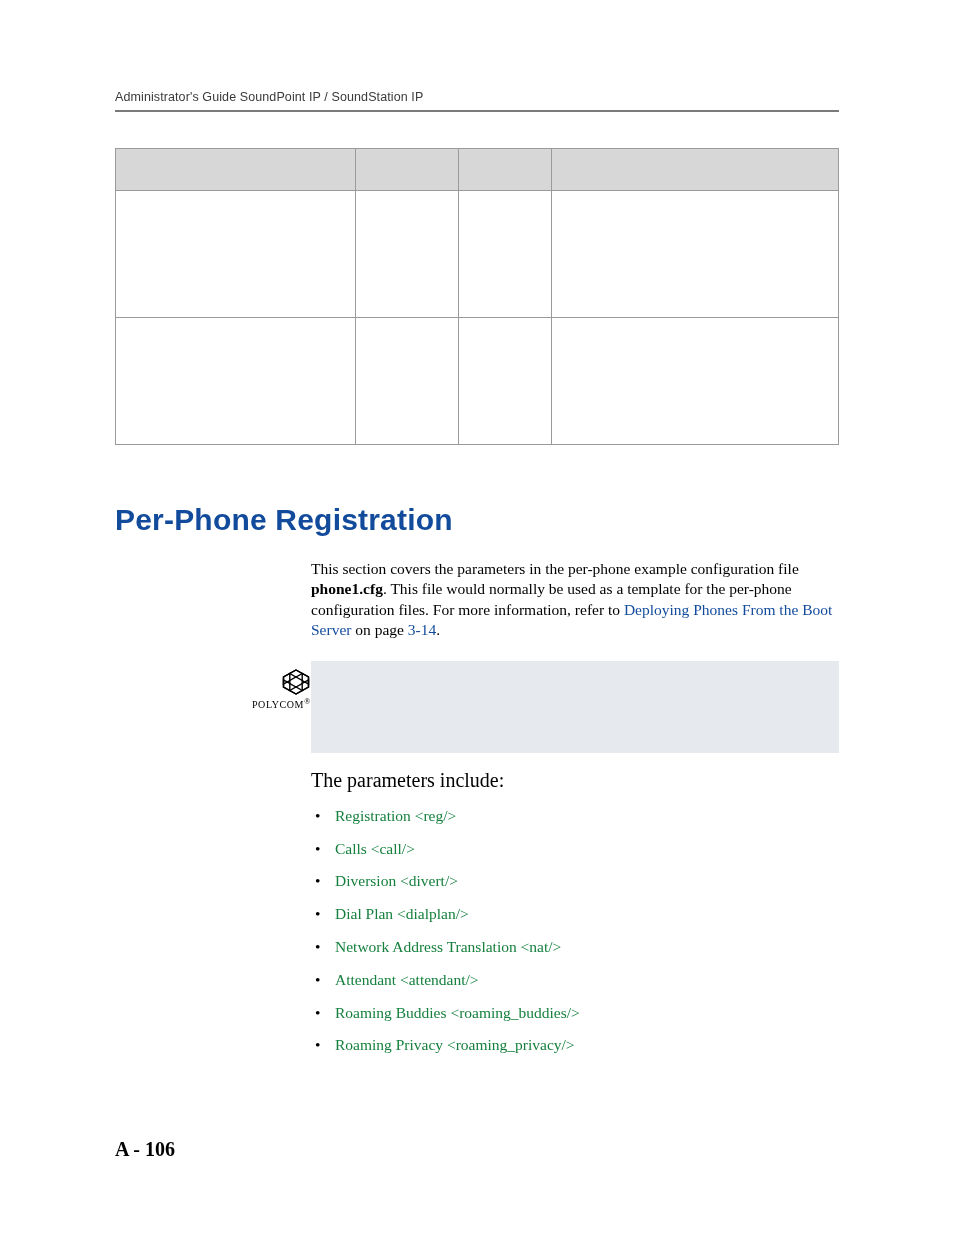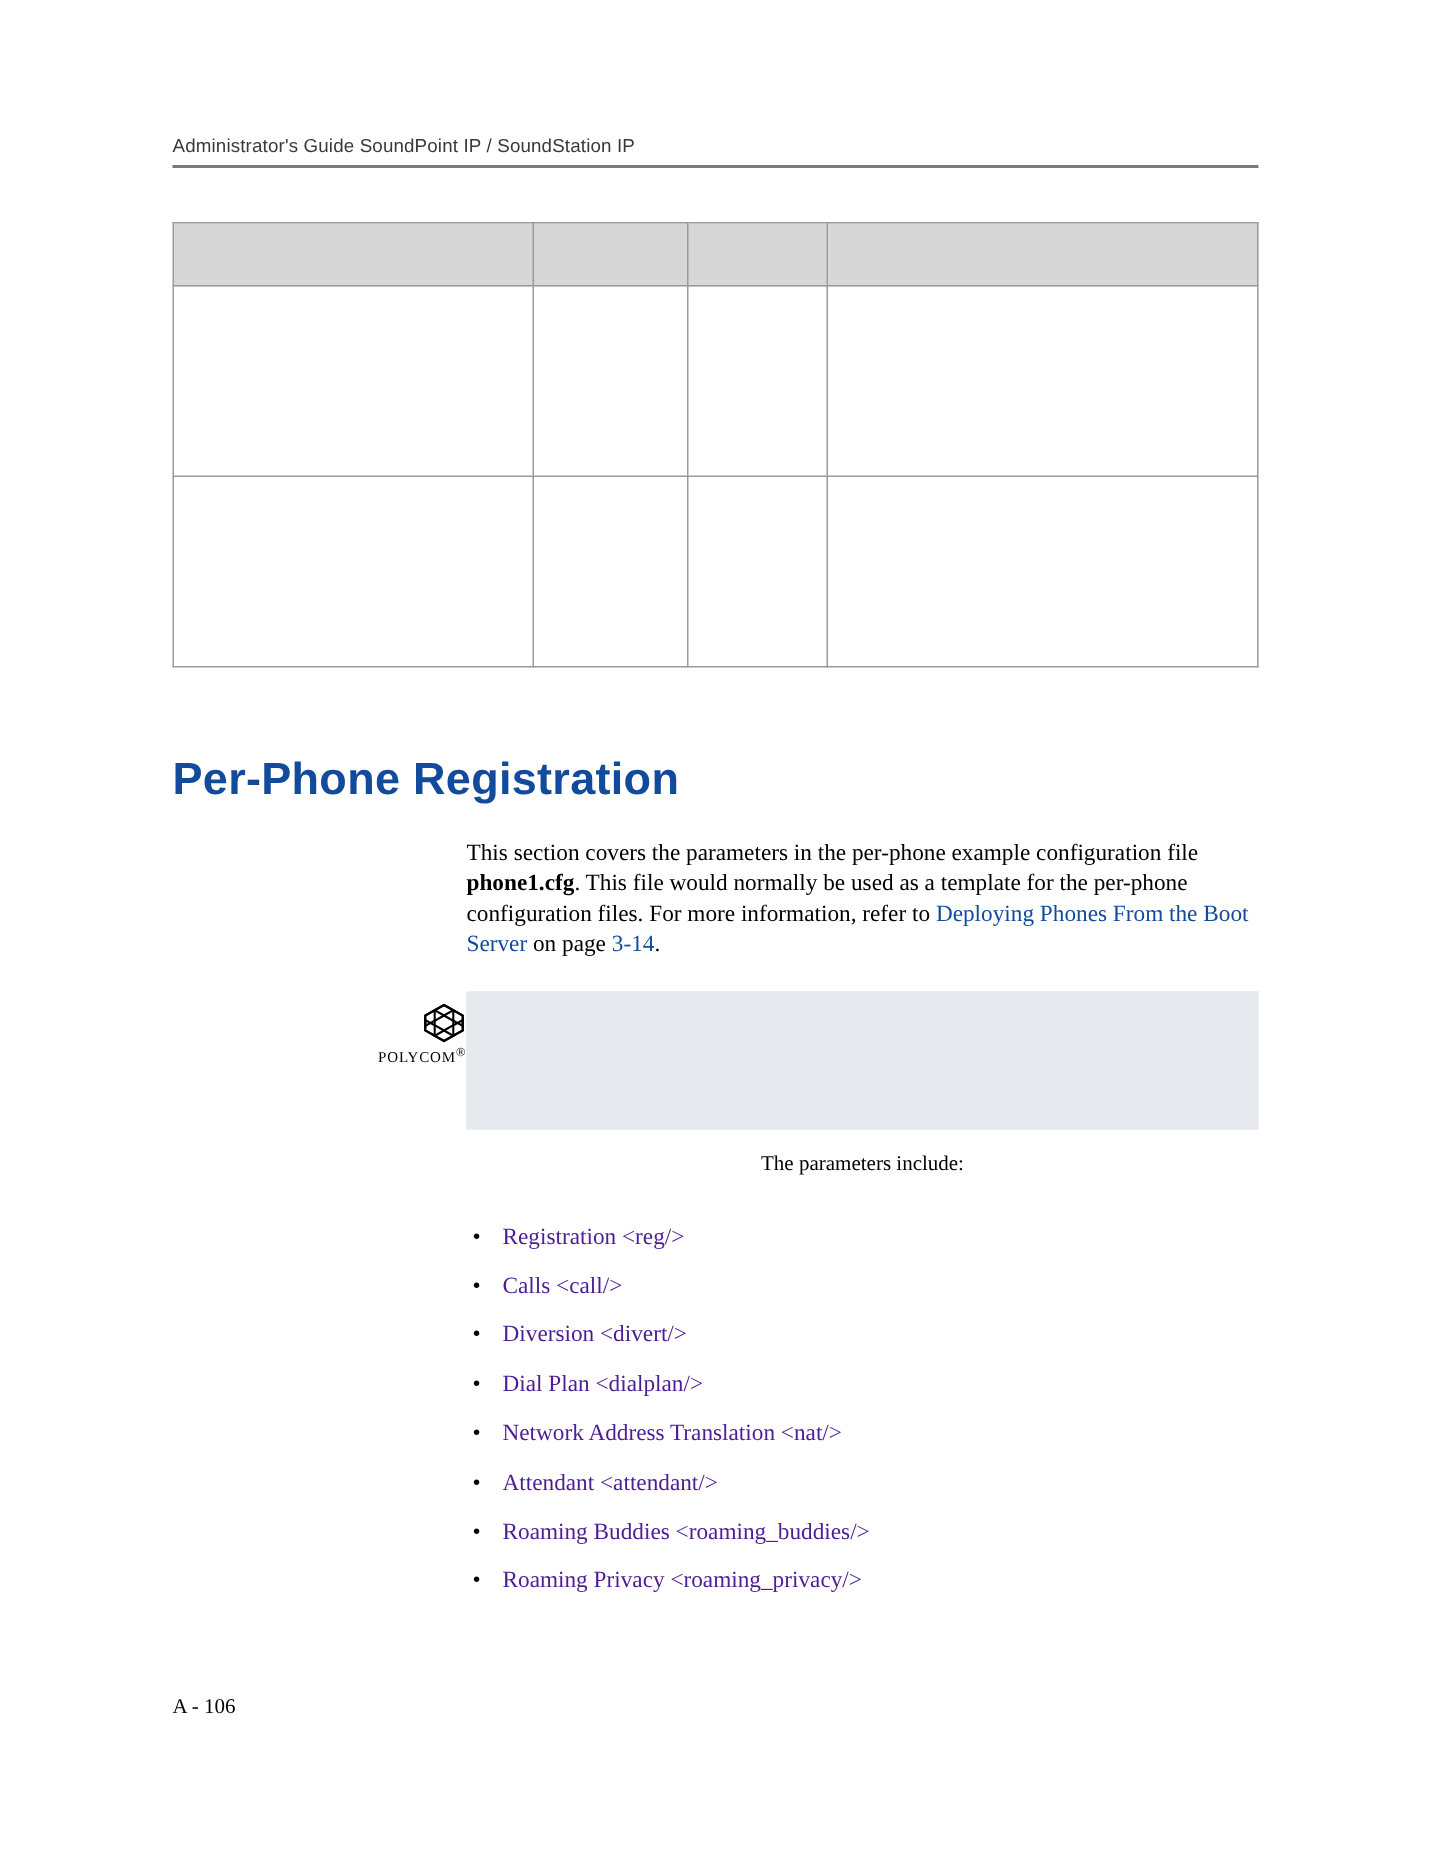--- a/index.html
+++ b/index.html
@@ -18,26 +18,26 @@
   h1.section { font-family: "Futura", "Trebuchet MS", Arial, sans-serif; font-weight: 600; color: #124b9c; font-size: 30px; letter-spacing: 0.2px; margin-bottom: 22px; }
   .body-indent { margin-left: 196px; }
   p.intro { font-size: 15.5px; line-height: 1.32; }
   p.intro .bold { font-weight: 700; }
   a.link { color: #124b9c; text-decoration: none; }
   .callout-row { display: flex; align-items: flex-start; margin: 20px 0 16px 0; }
   .logo-block { width: 196px; flex: 0 0 196px; display: flex; flex-direction: column; align-items: flex-end; padding-top: 8px; padding-left: 108px; }
   .logo-block svg { display: block; }
   .logo-label { font-family: Georgia, serif; font-size: 10px; letter-spacing: 0.6px; margin-top: 2px; }
   .callout-box { flex: 1; background: #e6e9ee; border: 1px solid #e6e9ee; height: 92px; }
-  p.lead { font-size: 14px; margin: 12px 0 28px 0; text-align: center; }
+  p.lead { font-size: 20px; margin: 12px 0 12px 0; }
   ul.params { list-style: none; padding-left: 24px; }
   ul.params li { position: relative; font-size: 15.5px; line-height: 1.6; margin: 8px 0; }
   ul.params li::before { content: "•"; position: absolute; left: -20px; color: #000; }
-  ul.params li a { color: #4c1d95; text-decoration: none; }
-  .page-num { position: absolute; bottom: 88px; left: 115px; font-size: 14px; }
+  ul.params li a { color: #15803d; text-decoration: none; }
+  .page-num { position: absolute; bottom: 74px; left: 115px; font-size: 20px; font-weight: bold; }
 </style>
 </head>
 <body>
 
 <div class="page">
 
   <div class="running-head">Administrator's Guide SoundPoint IP / SoundStation IP</div>
   <hr class="rule">
 
   <table class="blank">

